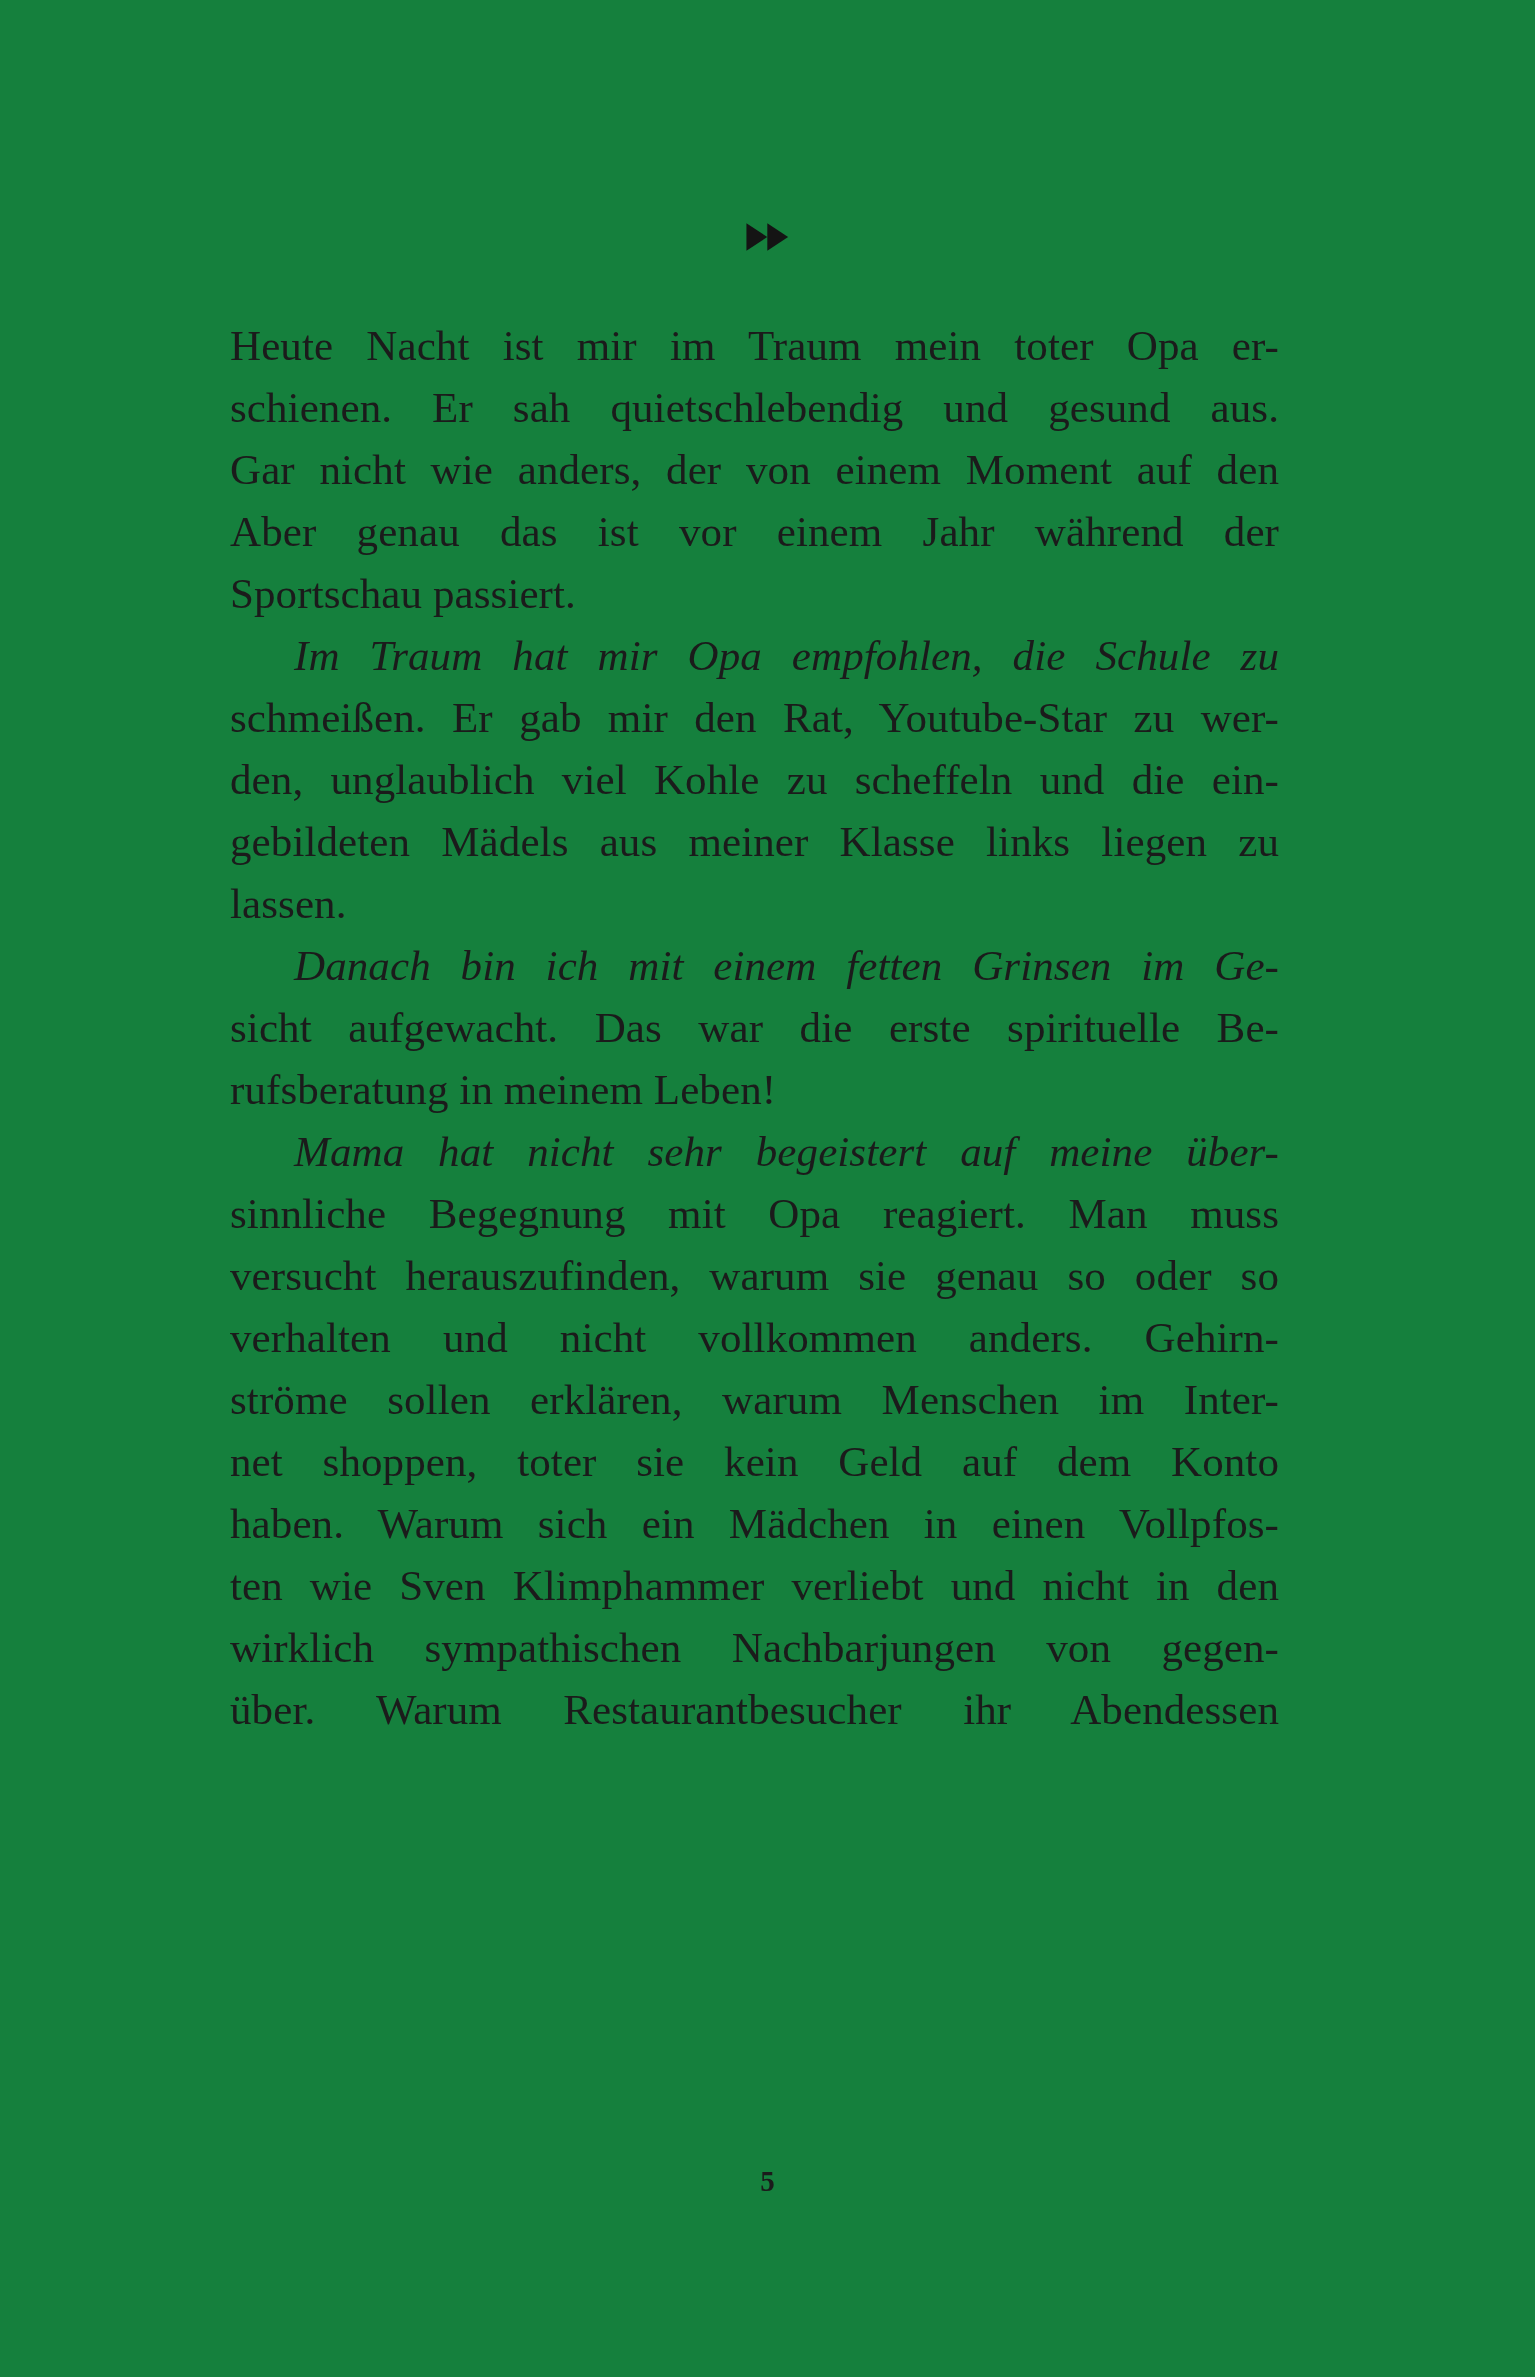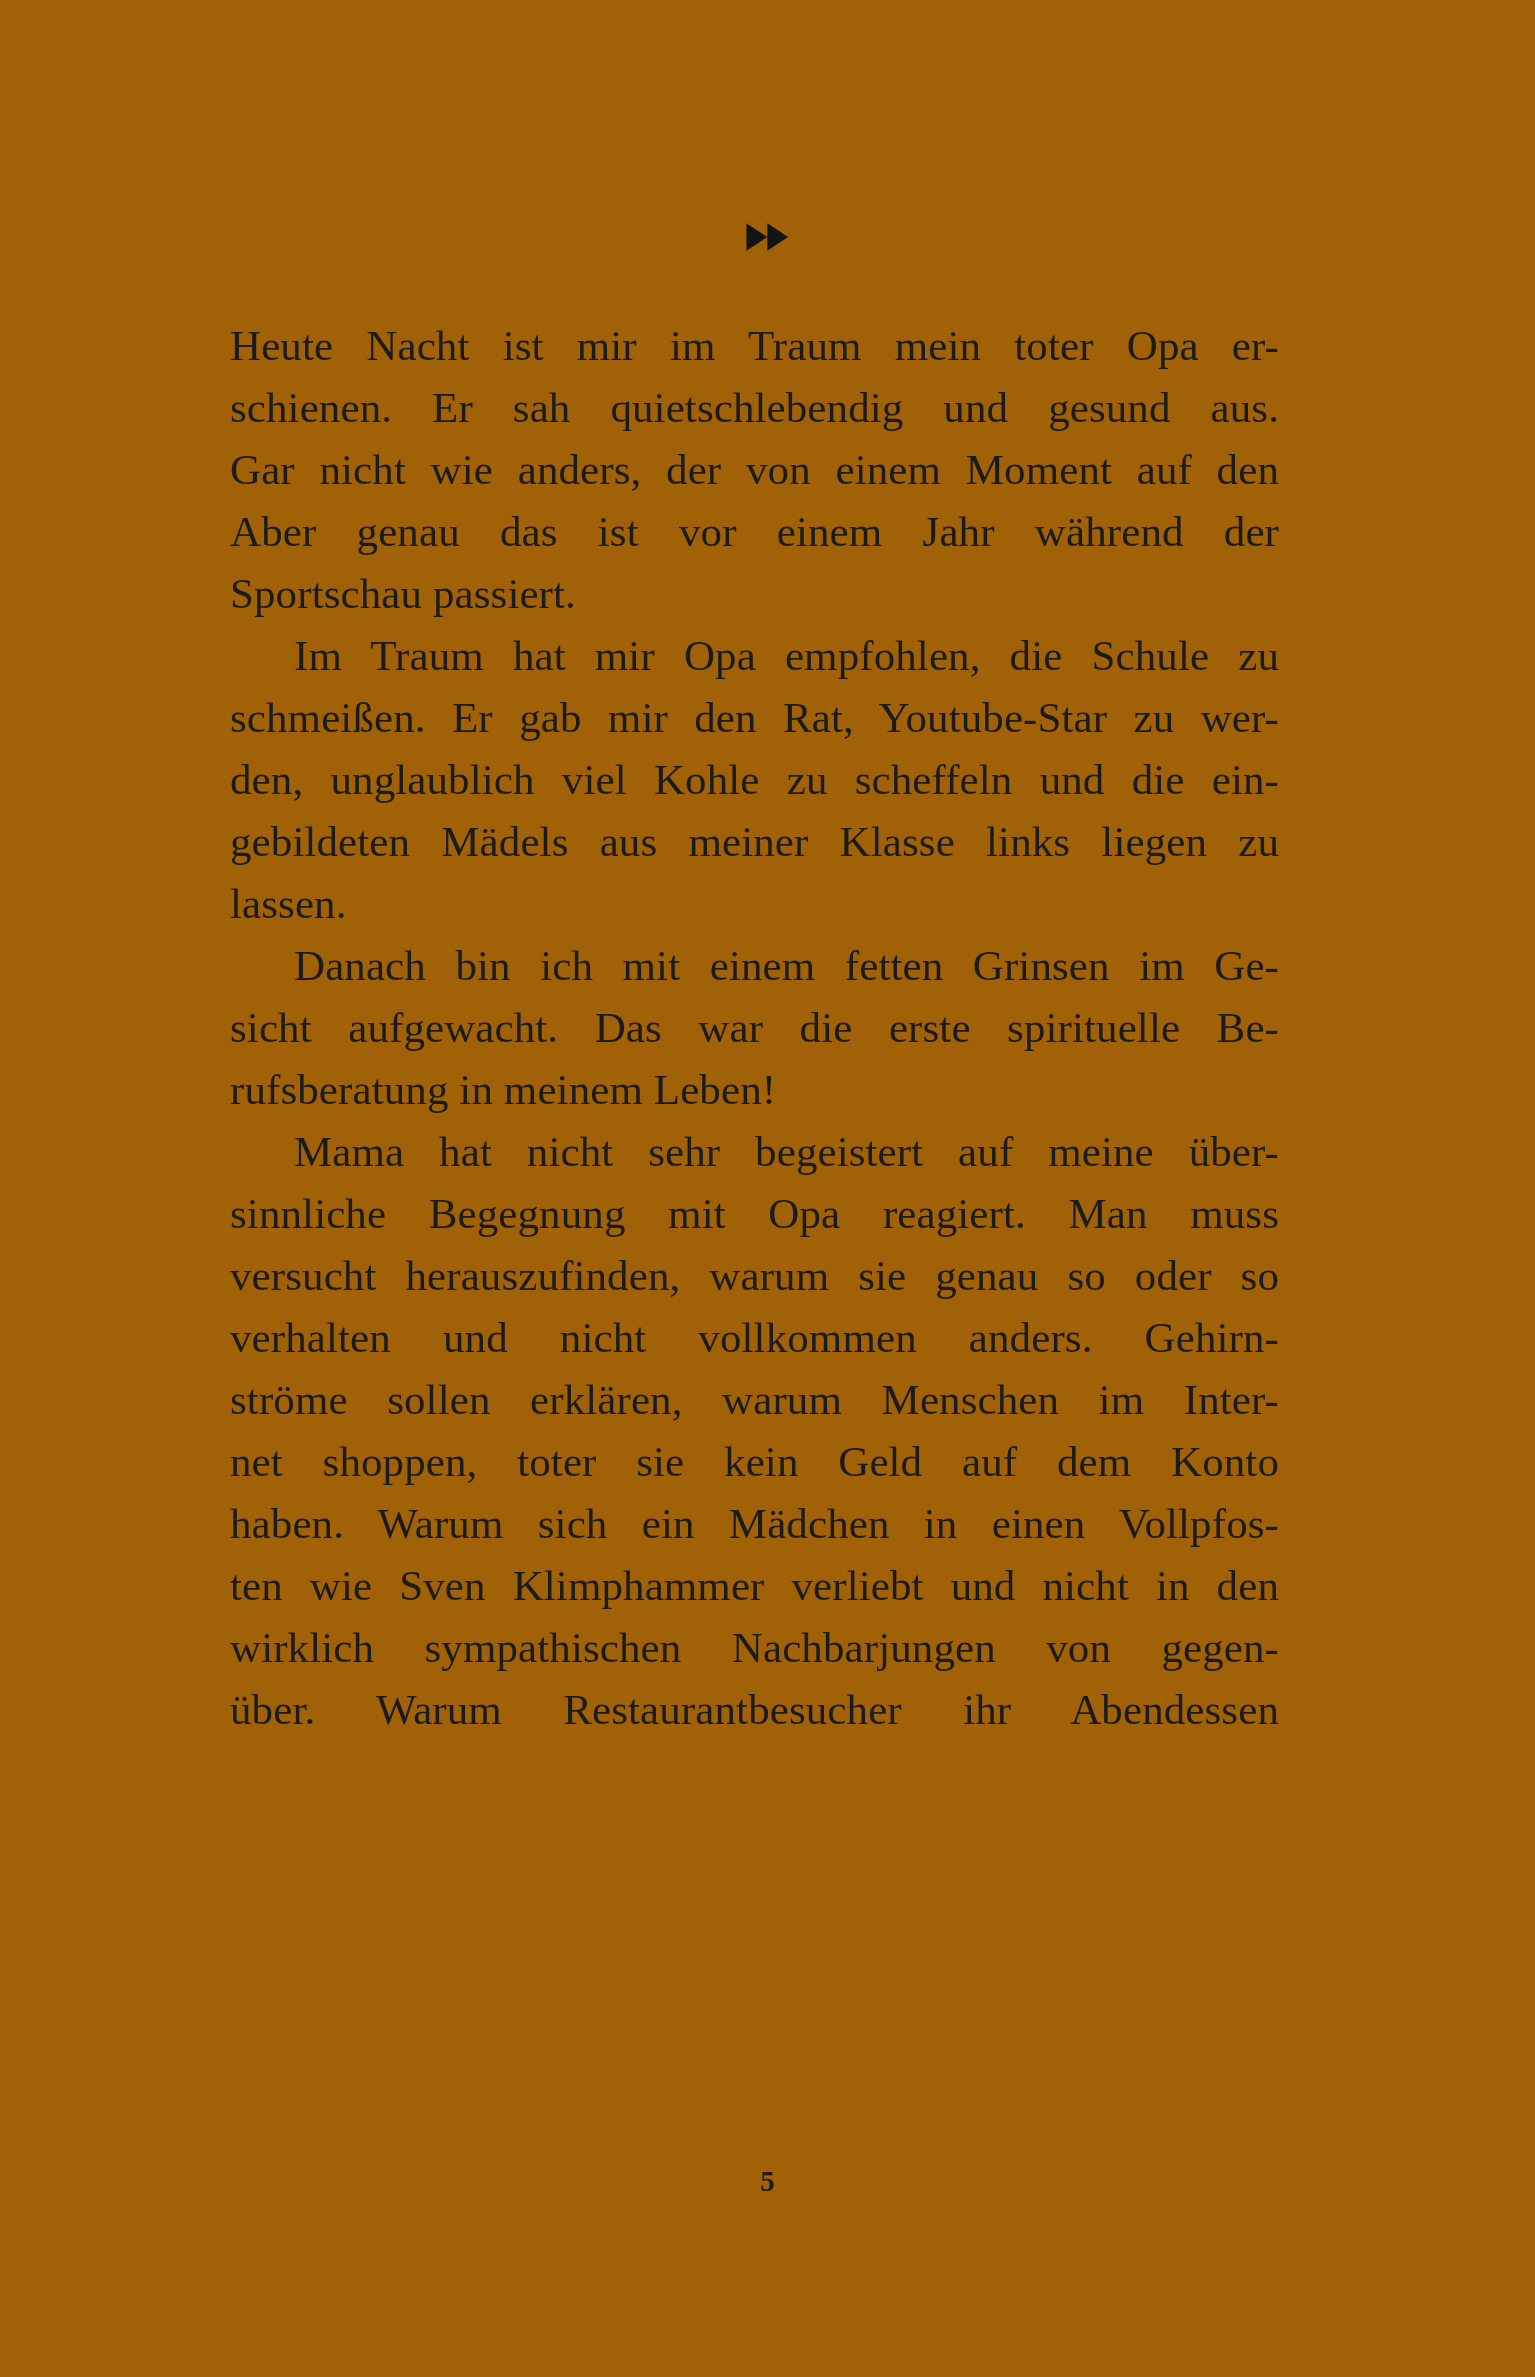--- a/index.html
+++ b/index.html
@@ -4,21 +4,21 @@
 <style>
   html, body {
     margin: 0;
     padding: 0;
     background: #ffffff;
   }
   .book-page {
     position: relative;
     width: 1535px;
     height: 2377px;
-    background: #a16207;
+    background: #15803d;
     color: #1b1b1b;
     font-family: "Liberation Serif", "DejaVu Serif", serif;
     overflow: hidden;
   }
   .page-icon {
     position: absolute;
     top: 221px;
     left: 0;
     width: 100%;
     text-align: center;
@@ -43,20 +43,21 @@
   .line {
     white-space: normal;
   }
   .line.just {
     text-align: justify;
     text-align-last: justify;
     -moz-text-align-last: justify;
   }
   .line.indent {
     text-indent: 64px;
+    font-style: italic;
   }
   .page-number {
     position: absolute;
     top: 2165px;
     left: 0;
     width: 100%;
     text-align: center;
     font-size: 29px;
     font-weight: bold;
     color: #1b1b1b;

